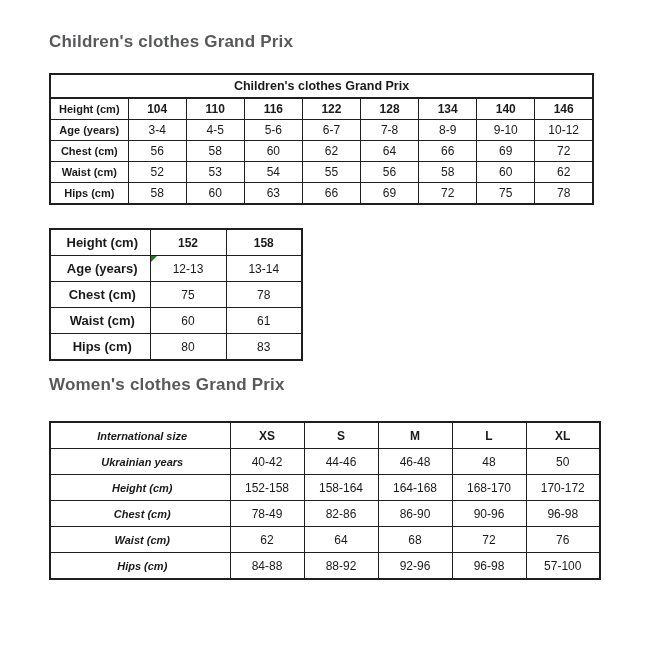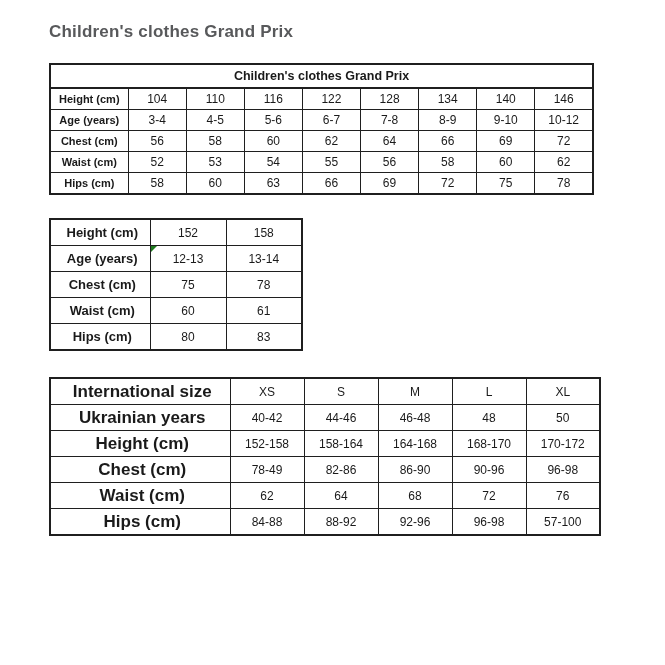--- a/index.html
+++ b/index.html
@@ -2,21 +2,21 @@
 <html><head>
 <meta charset="utf-8">
 <style>
   html,body{margin:0;padding:0;background:#ffffff;}
   body{
     width:665px;height:665px;
     font-family:"Liberation Sans", sans-serif;
     color:#1a1a1a;
     overflow:hidden;
   }
-  .page{padding:20px 0 0 49px;}
+  .page{padding:20px 0 0 49px;margin-top:10px;}
 
   h2.sec-heading{
     font-size:17px;
     font-weight:bold;
     color:#58595b;
     letter-spacing:.2px;
     margin:0;
     line-height:20px;
   }
   #heading-children{margin-top:2px;}
@@ -34,40 +34,40 @@
     text-align:center;
     vertical-align:middle;
     overflow:hidden;
     white-space:nowrap;
   }
   td.lbl{
     text-align:left;
     font-weight:bold;
     padding-left:3px;
   }
-  td.bold{font-weight:normal;}
+  td.bold{font-weight:bold;}
 
   
   #table-children{width:545px;margin-top:21px;}
   #table-children td{height:20px;font-size:12px;}
   #table-children td.title{
     height:22px;font-size:12.5px;font-weight:bold;
     border-bottom-width:2px;
   }
   #table-children td.lbl{font-size:11px;}
 
   
   #table-teen{width:253px;margin-top:23px;}
   #table-teen td{height:25px;font-size:12px;}
   #table-teen td.lbl{font-size:13px;padding-left:4px;}
 
   
   #table-women{width:550px;margin-top:26px;}
   #table-women td{height:25px;font-size:12px;}
-  #table-women td.lbl{font-size:17px;padding-left:4px;}
+  #table-women td.lbl{font-size:11px;padding-left:4px;font-style:italic;}
 
   .rel{position:relative;}
   .note-marker{
     position:absolute;top:0;left:0;width:0;height:0;
     border-top:6px solid #1e7a1e;
     border-right:6px solid transparent;
   }
 </style>
 </head>
 <body>
@@ -171,20 +171,21 @@
       <td>61</td>
     </tr>
     <tr>
       <td class="lbl">Hips (cm)</td>
       <td>80</td>
       <td>83</td>
     </tr>
   </tbody>
     </table>
 
+  <h2 id="heading-women" class="sec-heading">Women's clothes Grand Prix</h2>
 
   <table id="table-women" class="szt">
     <colgroup>
         <col style="width:180px">
         <col span="5" style="width:74px">
       </colgroup>
     <tbody>
         <tr>
       <td class="lbl">International size</td>
       <td class="bold">XS</td>

